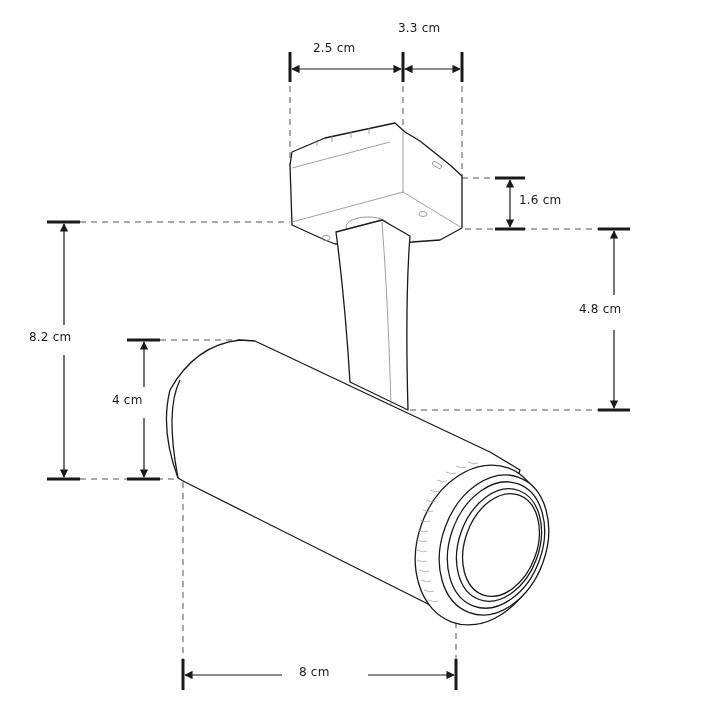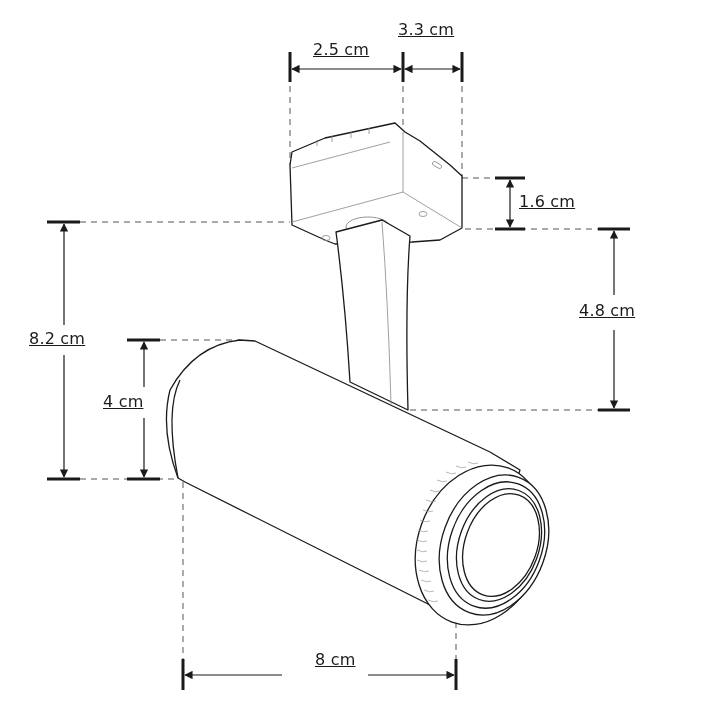--- a/index.html
+++ b/index.html
@@ -1,20 +1,20 @@
 <!DOCTYPE html>
 <html><head>
   <meta charset="utf-8">
   <style>
     html, body { margin: 0; padding: 0; background: #ffffff; }
     body { width: 720px; height: 720px; position: relative; overflow: hidden;
            font-family: "DejaVu Sans", sans-serif; }
     #canvas { position: absolute; left: 0; top: 0; width: 720px; height: 720px; }
-    .dim-label { position: absolute; font-size: 16px; color: #1a1a1a;
-                 background: #ffffff; white-space: nowrap; line-height: 1; letter-spacing: 0.2px; text-decoration: underline; }
+    .dim-label { position: absolute; font-size: 12px; color: #1a1a1a;
+                 background: #ffffff; white-space: nowrap; line-height: 1; letter-spacing: 0.2px; }
   </style>
 </head>
 <body>
 
 <svg id="canvas" viewBox="0 0 720 720" xmlns="http://www.w3.org/2000/svg">
   <defs>
     <marker id="arr" viewBox="0 0 10 10" refX="9" refY="5" markerWidth="7" markerHeight="7" orient="auto-start-reverse">
       <path d="M0,0 L10,5 L0,10 z" fill="#1a1a1a"></path>
     </marker>
   </defs>
@@ -122,14 +122,14 @@
     <line x1="185" y1="675" x2="282" y2="675" marker-start="url(#arr)"></line>
     <line x1="368" y1="675" x2="454" y2="675" marker-end="url(#arr)"></line>
   </g>
 </svg>
 
 <div class="dim-label" style="left:313px; top:42px; background:transparent;">2.5 cm</div>
 <div class="dim-label" style="left:398px; top:22px; background:transparent;">3.3 cm</div>
 <div class="dim-label" style="left:519px; top:194px; background:transparent;">1.6 cm</div>
 <div class="dim-label" style="left:579px; top:303px;">4.8 cm</div>
 <div class="dim-label" style="left:29px; top:331px;">8.2 cm</div>
-<div class="dim-label" style="left:103px; top:394px;">4 cm</div>
-<div class="dim-label" style="left:299px; top:652px;margin-left:16px;">8 cm</div>
+<div class="dim-label" style="left:112px; top:394px;">4 cm</div>
+<div class="dim-label" style="left:299px; top:666px;">8 cm</div>
 
 </body></html>

